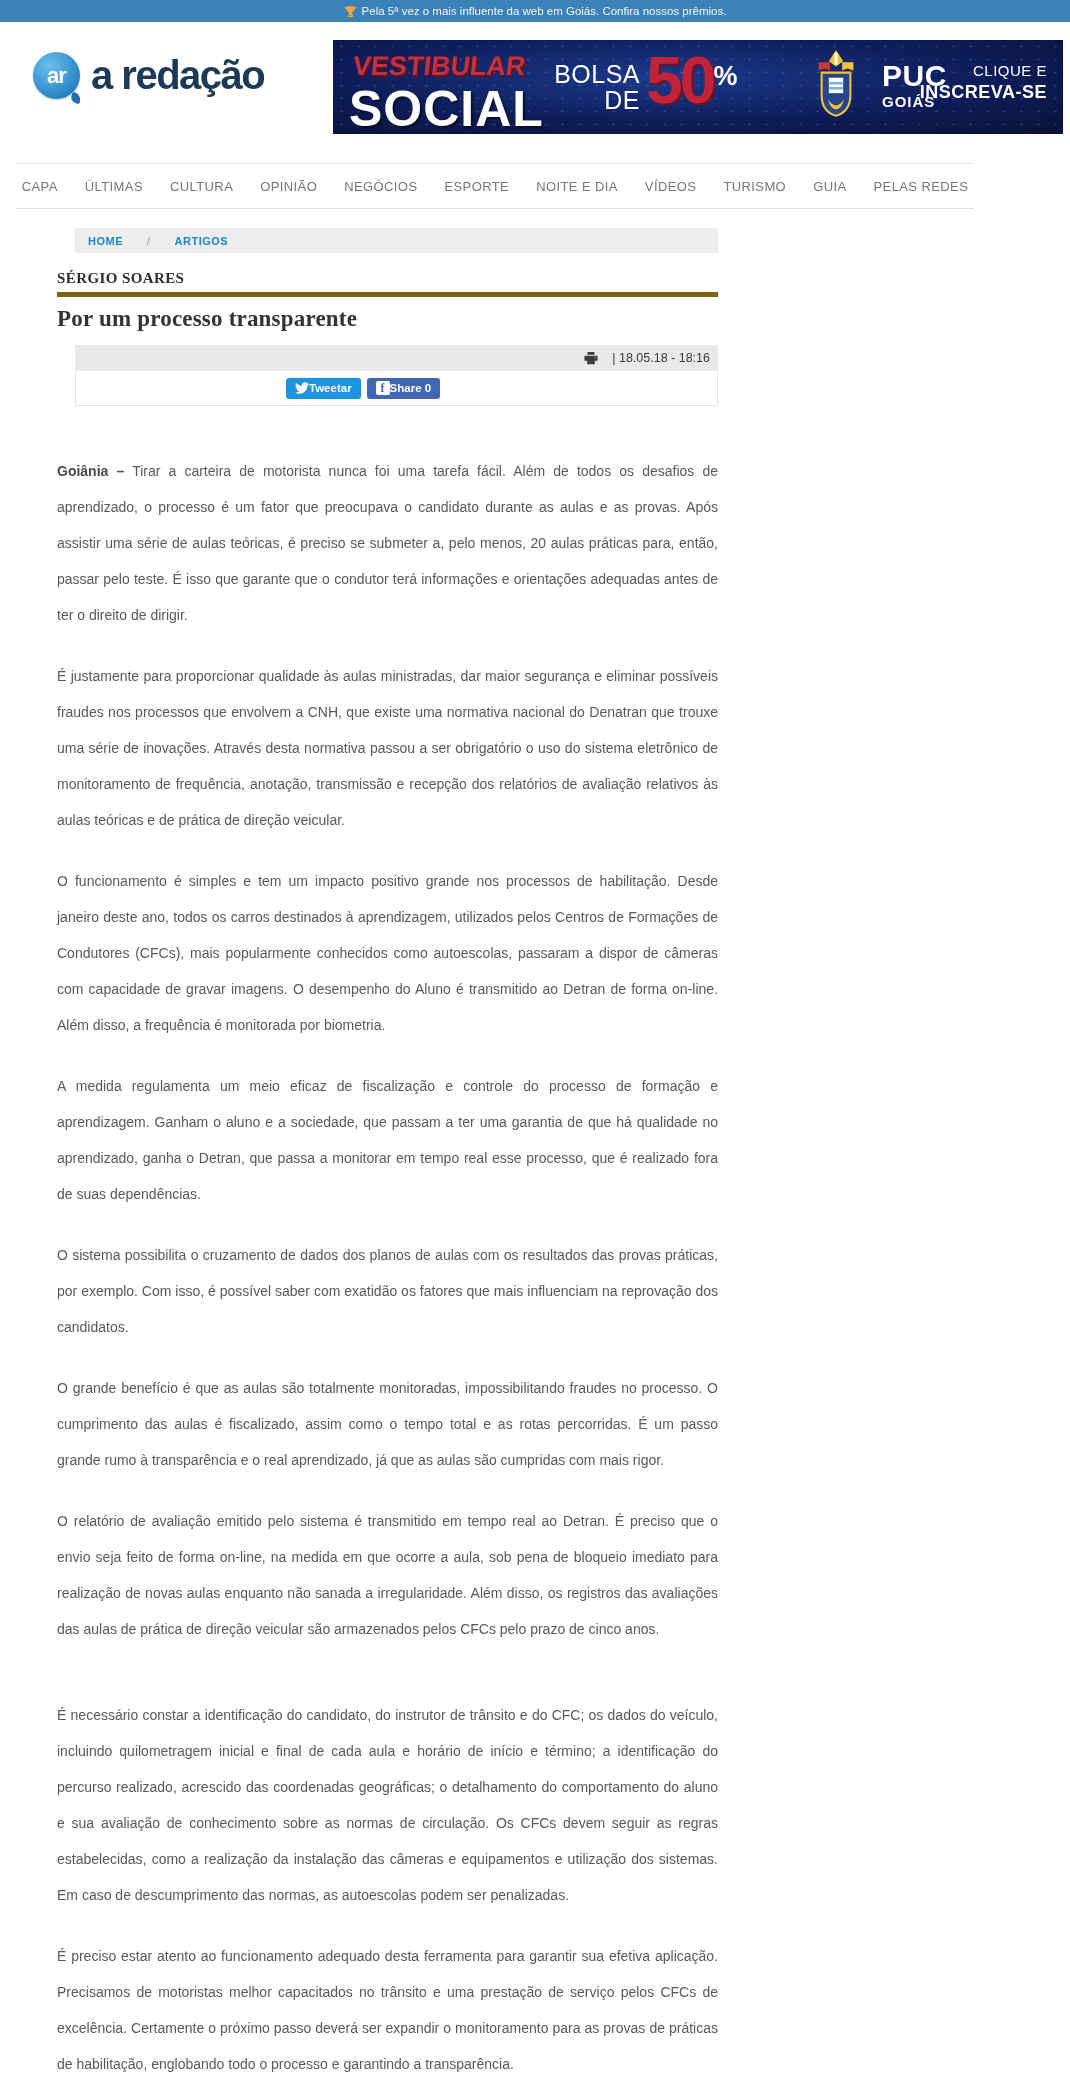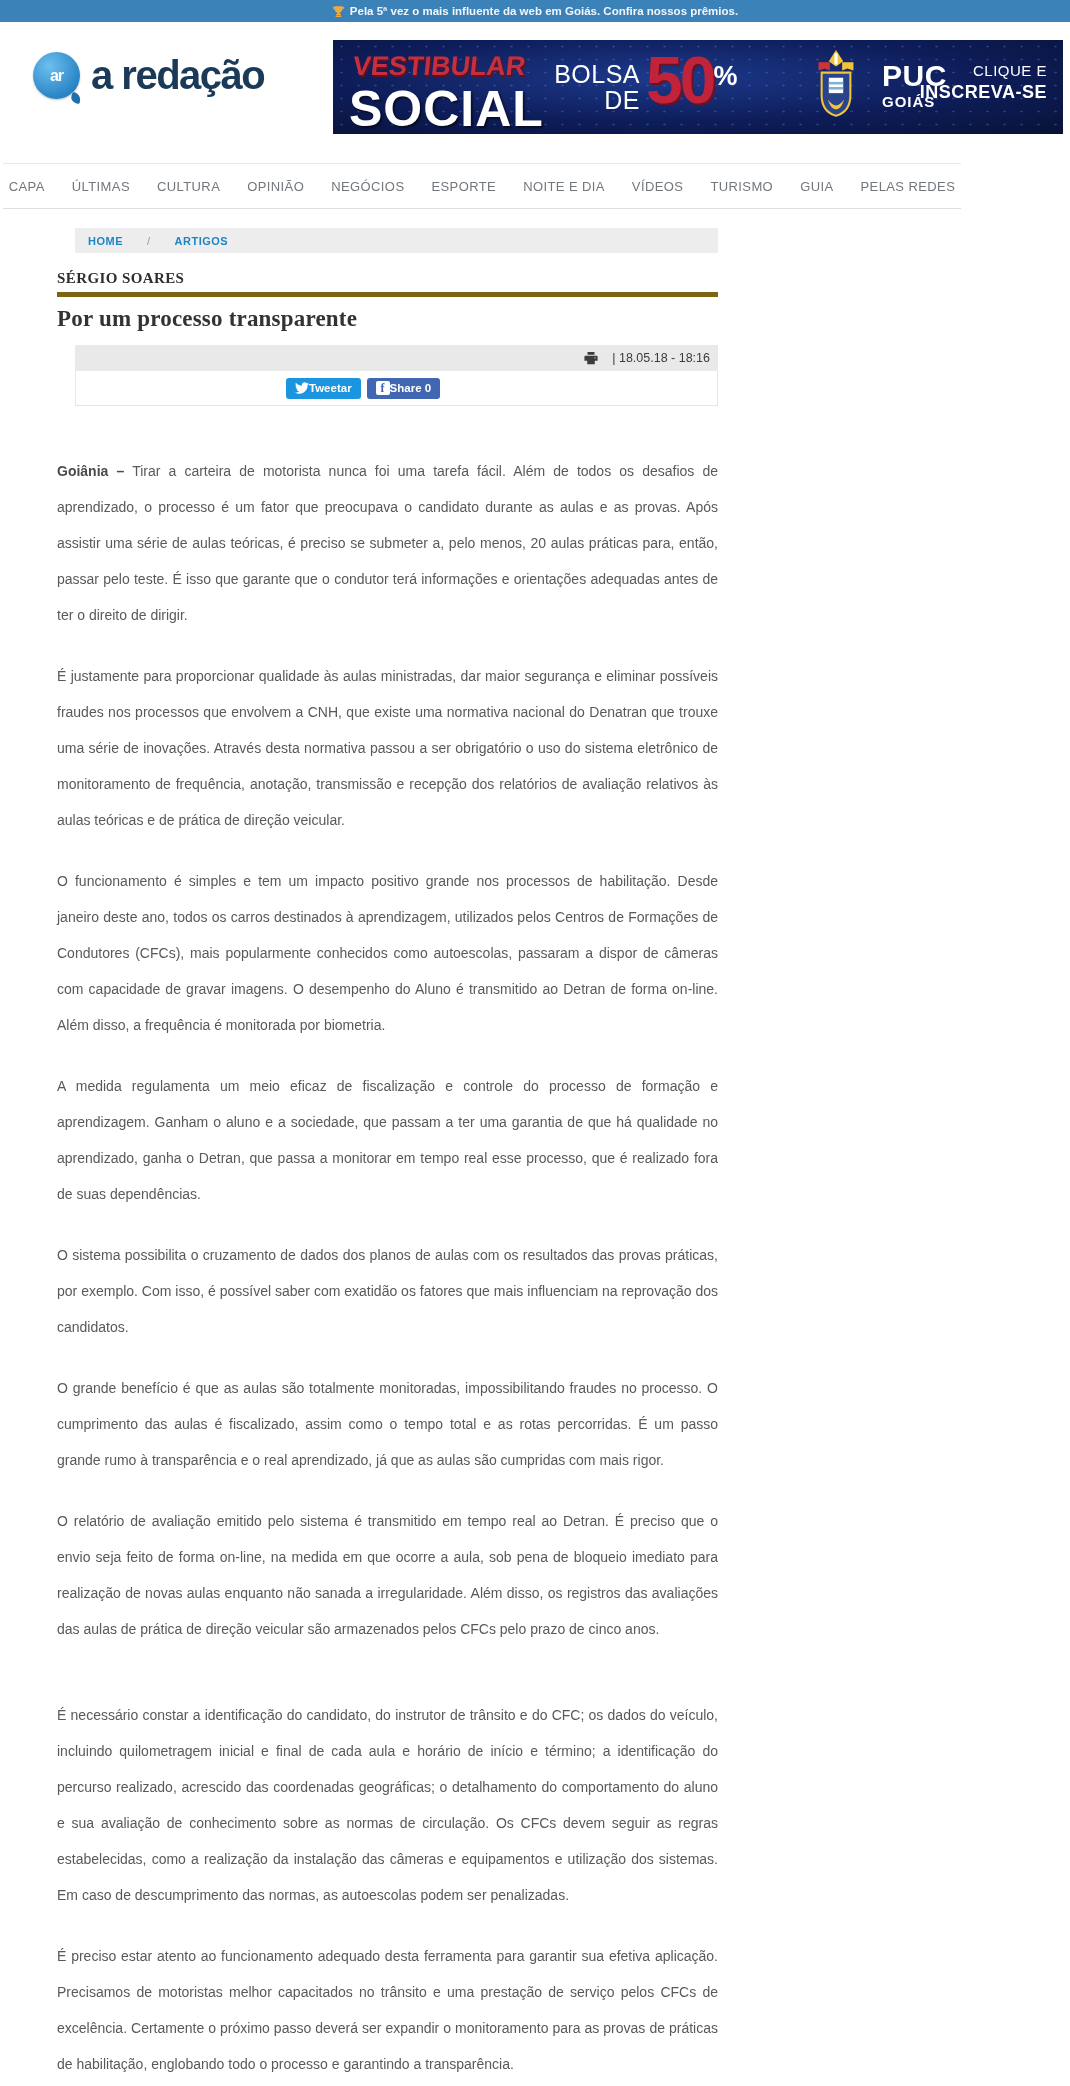--- a/index.html
+++ b/index.html
@@ -5,36 +5,36 @@
   * { box-sizing: border-box; margin: 0; padding: 0; }
   html,body { background:#fff; }
   body {
     width:1070px; height:2086px; position:relative; overflow:hidden;
     font-family:"Liberation Sans", sans-serif; color:#58585a;
   }
   
   .topbar{
     position:absolute; left:0; top:0; width:1070px; height:22px;
     background:#3b82b8; display:flex; align-items:center; justify-content:center;
-    gap:5px; color:#f2f6fa; font-size:11.5px;font-weight:bold;
+    gap:5px; color:#f2f6fa; font-size:11.5px;
   }
   .topbar svg{ display:block; }
   
   .logo{ position:absolute; left:33px; top:52px; display:flex; align-items:center; cursor:pointer; }
   .logo-bubble{
     width:47px; height:47px; border-radius:50% 50% 50% 50%;
     background:radial-gradient(circle at 35% 30%, #6cc0ee, #2a85c6 70%, #1d6fae);
     display:flex; align-items:center; justify-content:center; position:relative;
     box-shadow:0 1px 2px rgba(0,0,0,.25);
   }
   .logo-bubble:after{
     content:""; position:absolute; right:-1px; bottom:-4px; width:10px; height:10px;
     background:#1d6fae; border-radius:2px 80% 2px 60%; transform:rotate(18deg);
   }
-  .logo-bubble span{ color:#fff; font-weight:bold; font-size:16px; letter-spacing:-1px; }
+  .logo-bubble span{ color:#fff; font-weight:bold; font-size:22px; letter-spacing:-1px; }
   .logo-word{
     margin-left:11px; font-size:40px; font-weight:bold; color:#1b3a57; letter-spacing:-1.5px;
   }
   
   .banner{
     position:absolute; left:333px; top:40px; width:730px; height:94px;
     background:
       radial-gradient(rgba(100,150,255,.28) 1px, transparent 1.6px),
       radial-gradient(ellipse at 45% 40%, #1d3a8c 0%, #0e1d5a 55%, #081236 100%);
     background-size:17px 13px, 100% 100%;
@@ -59,21 +59,21 @@
   .bn-pct{ color:#fff; font-size:27px; font-weight:bold; letter-spacing:0; vertical-align:18px; text-shadow:none; }
   .bn-crest{ position:absolute; left:467px; top:8px; }
   .bn-puc{ position:absolute; left:549px; top:21px; color:#fff; line-height:1; }
   .bn-puc .b1{ font-size:30px; font-weight:bold; letter-spacing:.5px; }
   .bn-puc .b2{ font-size:15px; font-weight:bold; letter-spacing:1px; margin-top:3px; }
   .bn-cta{ position:absolute; right:16px; top:22px; text-align:right; color:#fff; }
   .bn-cta .c1{ font-size:15px; letter-spacing:.5px; }
   .bn-cta .c2{ font-size:18px; font-weight:bold; letter-spacing:.5px; margin-top:3px; }
   
   .nav{
-    position:absolute; left:3px; top:163px; width:958px; height:46px;
+    position:absolute; left:16px; top:163px; width:958px; height:46px;
     border-top:1px solid #e9e9e9; border-bottom:1px solid #dedede;
     display:flex; align-items:center; justify-content:center; gap:27px;
   }
   .nav span{ color:#72777c; font-size:13px; letter-spacing:.4px; cursor:pointer; white-space:nowrap; }
   
   .content{ position:absolute; left:57px; top:228px; width:661px; }
   .crumb{
     margin-left:18px; width:643px; height:25px; background:#ededed;
     display:flex; align-items:center; padding-left:13px; gap:24px;
     font-size:11px; font-weight:bold; letter-spacing:.5px;

